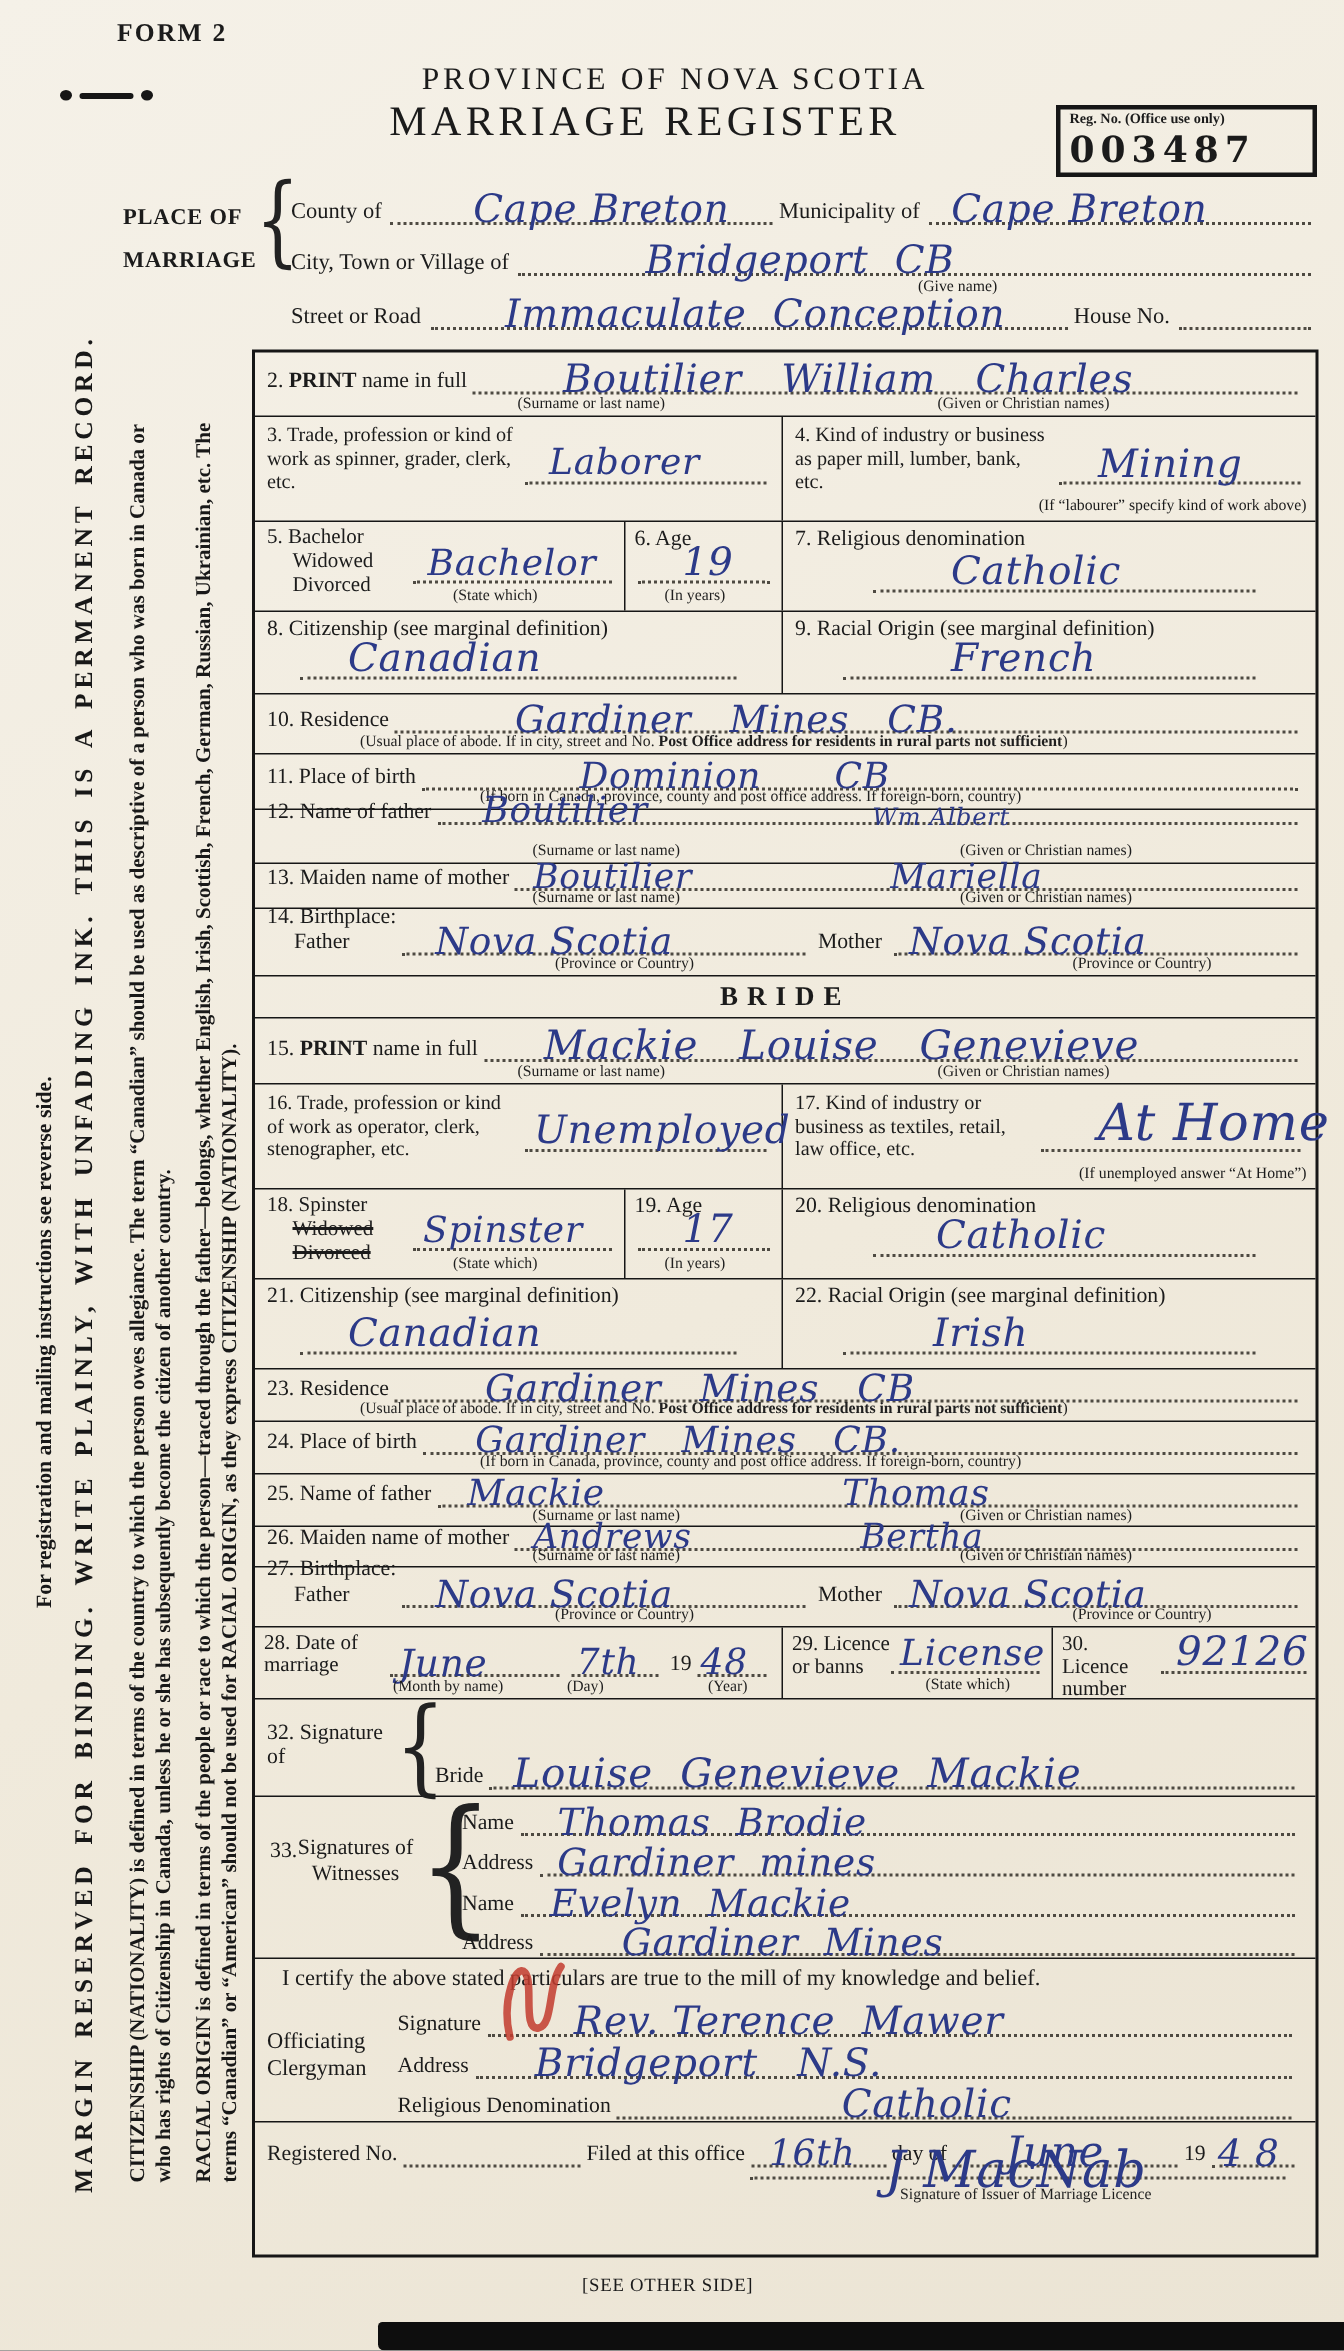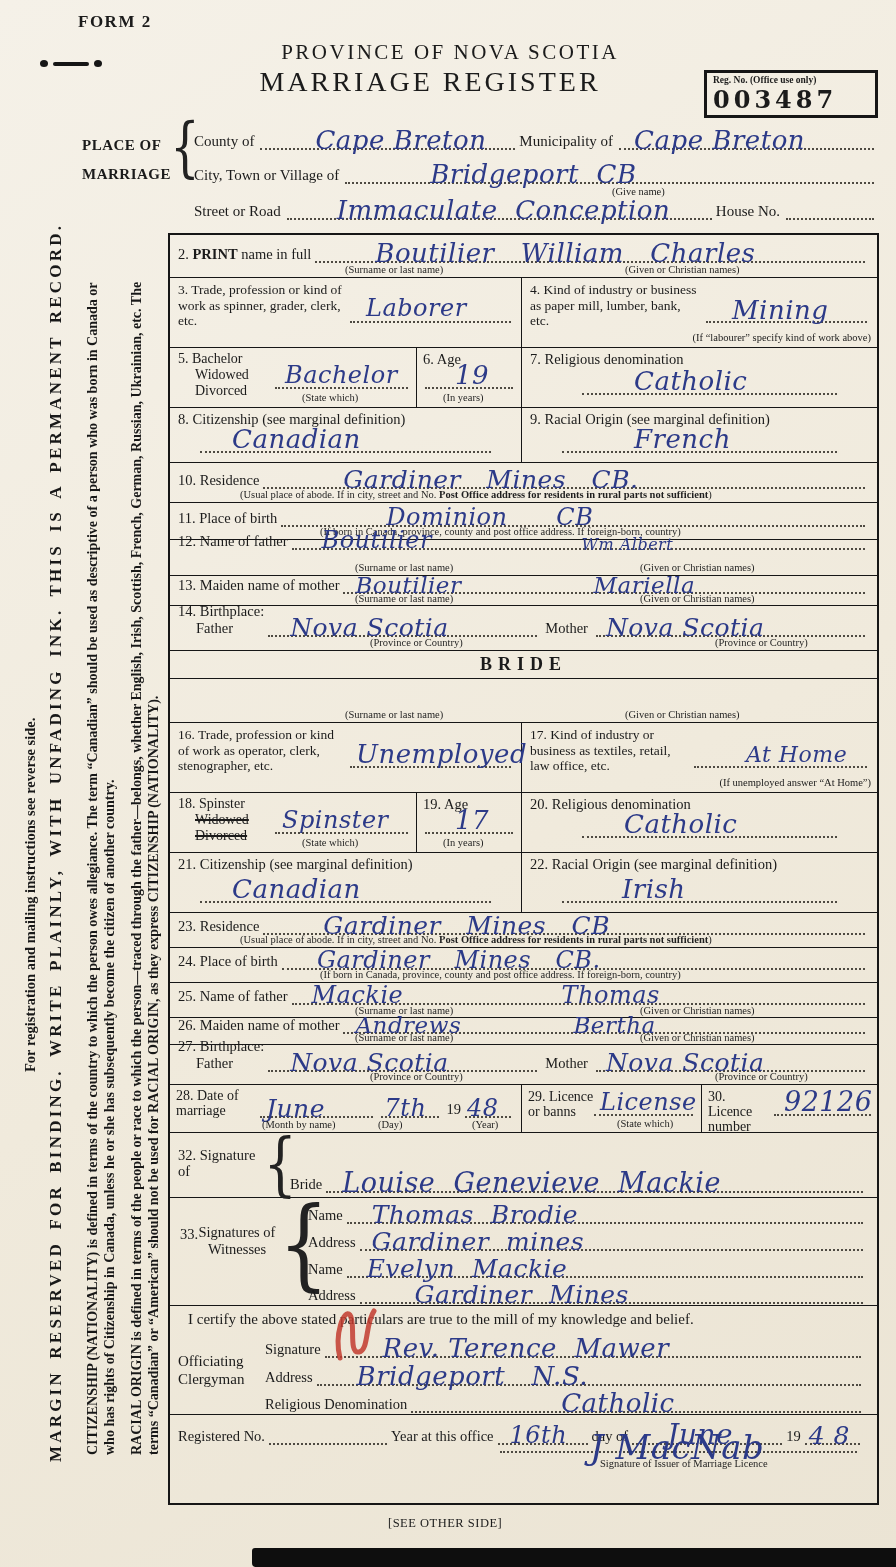--- a/index.html
+++ b/index.html
@@ -244,34 +244,40 @@
       </div>
       <span class="cap" style="left:200px;bottom:2px">(Province or Country)</span>
       <span class="cap" style="left:545px;bottom:2px">(Province or Country)</span>
     </div>
 
     <div class="row sec" style="height:28px">
         <span>BRIDE</span>
       </div>
 
     <div class="row" style="height:44px">
+      <div class="line" style="left:8px;right:8px;bottom:14px">
+        <span class="num"><span>15.</span> <b>PRINT</b> <span>name in full</span></span>
+        <span class="fill">
+            <span class="hw" style="left:40px;font-size:27px">Mackie   Louise   Genevieve</span>
+          </span>
+      </div>
       <span class="cap" style="left:175px;bottom:2px">(Surname or last name)</span>
       <span class="cap" style="left:455px;bottom:2px">(Given or Christian names)</span>
     </div>
 
     <div class="row" style="height:70px">
       <div class="cell" style="width:352px">
         <div class="mlabel" style="left:8px;top:4px;width:168px">16. Trade, profession or kind of work as operator, clerk, stenographer, etc.</div>
         <div class="dl" style="left:180px;right:10px;bottom:24px"></div>
         <span class="hw" style="position:absolute;left:186px;bottom:26px;font-size:26px">Unemployed</span>
       </div>
       <div class="cell" style="flex:1">
         <div class="mlabel" style="left:8px;top:4px;width:160px">17. Kind of industry or business as textiles, retail, law office, etc.</div>
         <div class="dl" style="left:172px;right:10px;bottom:24px"></div>
-        <span class="hw" style="position:absolute;left:224px;bottom:27px;font-size:22px">At Home</span>
+        <span class="hw" style="position:absolute;left:210px;bottom:27px;font-size:34px">At Home</span>
         <div class="note" style="right:6px;bottom:4px">(If unemployed answer “At Home”)</div>
       </div>
     </div>
 
     <div class="row" style="height:60px">
       <div class="cell" style="width:247px">
         <div style="position:absolute;left:8px;top:3px">
           <span class="opt">18. Spinster</span>
           <span class="opt ind strike">Widowed</span>
           <span class="opt ind strike">Divorced</span>
@@ -464,21 +470,21 @@
         <span class="fill">
             <span class="hw" style="left:150px;font-size:26px">Catholic</span>
           </span>
       </div>
     </div>
 
     <div class="row last" style="height:57px">
       <div class="line" style="left:8px;right:10px;top:8px;height:22px">
         <span class="num">Registered No.</span>
         <span class="fill" style="max-width:118px"></span>
-        <span class="num">Year at this office</span>
+        <span class="num">Filed at this office</span>
         <span class="fill" style="max-width:90px">
             <span class="hw" style="left:12px;font-size:24px">16th</span>
           </span>
         <span class="num">day of</span>
         <span class="fill" style="max-width:150px">
             <span class="hw" style="left:35px;font-size:28px">June</span>
           </span>
         <span class="num">19</span>
         <span class="fill" style="max-width:55px">
             <span class="hw" style="left:4px;font-size:25px">4 8</span>

